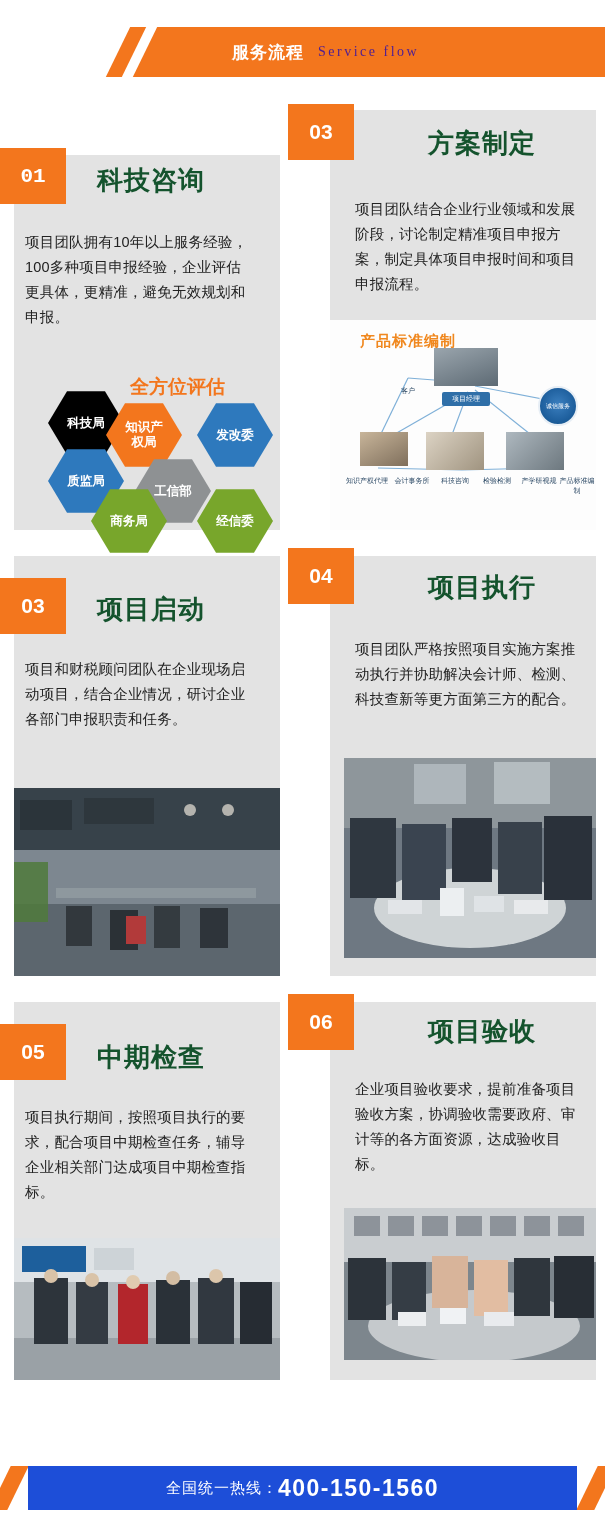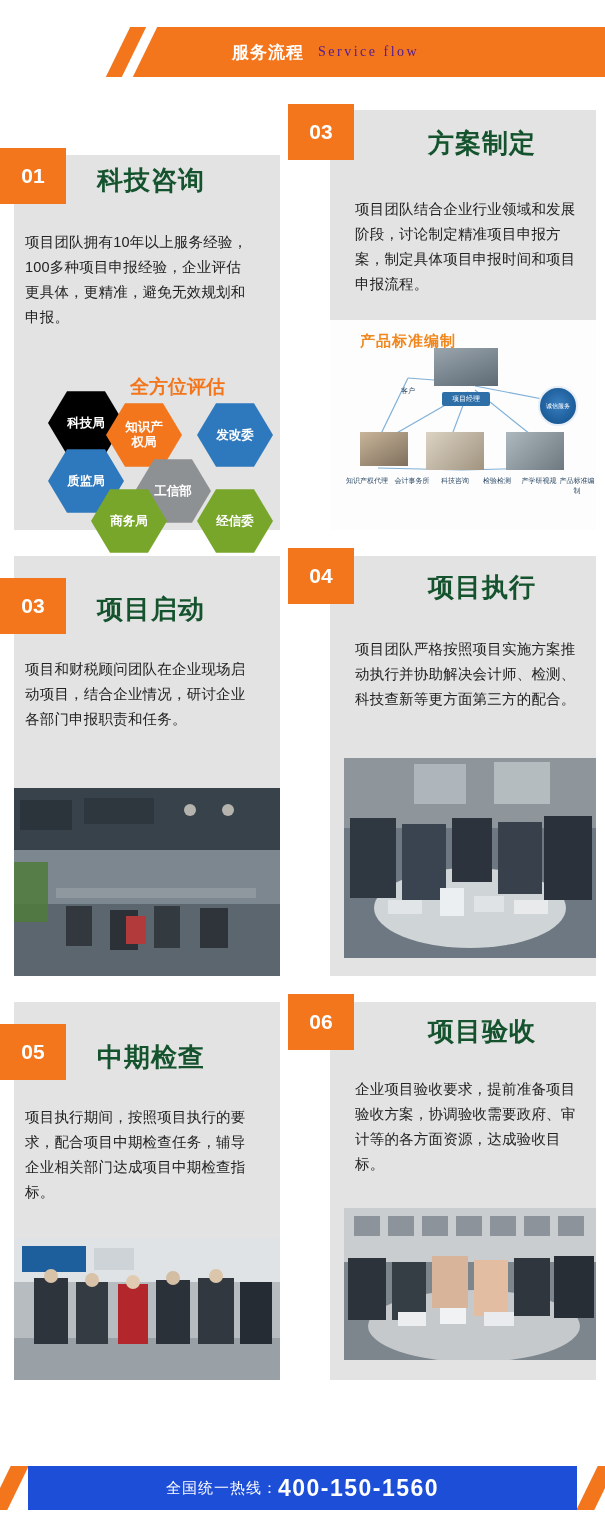--- a/index.html
+++ b/index.html
@@ -196,21 +196,21 @@
 <div class="header">
   <div class="header-slash2"></div>
   <div class="header-slash"></div>
   <div class="header-bar">
     <span class="header-title">服务流程</span>
     <span class="header-sub">Service flow</span>
   </div>
 </div>
 
 <div class="card" style="left:14px; top:155px; width:266px; height:375px;"></div>
-<div class="badge" style="left:0px; top:148px;">01</div>
+<div class="badge" style="left:0px; top:148px;font-family:Liberation Mono, monospace;">01</div>
 <div class="card-title" style="left:97px; top:163px;">科技咨询</div>
 <div class="card-body" style="left:25px; top:230px; width:228px;">项目团队拥有10年以上服务经验，100多种项目申报经验，企业评估更具体，更精准，避免无效规划和申报。</div>
 
 <div class="hexwrap" style="left:14px; top:362px; width:266px; height:168px;margin-left:20px;">
   <div class="hex-label-title" style="left:96px; top:12px;">全方位评估</div>
   <div class="hex" style="left:14px; top:28px; background:#000000;">
     <span>科技局</span>
   </div>
   <div class="hex" style="left:72px; top:40px; background:#f3761d;">
     <span style="display:block;width:42px;">知识产权局</span>

